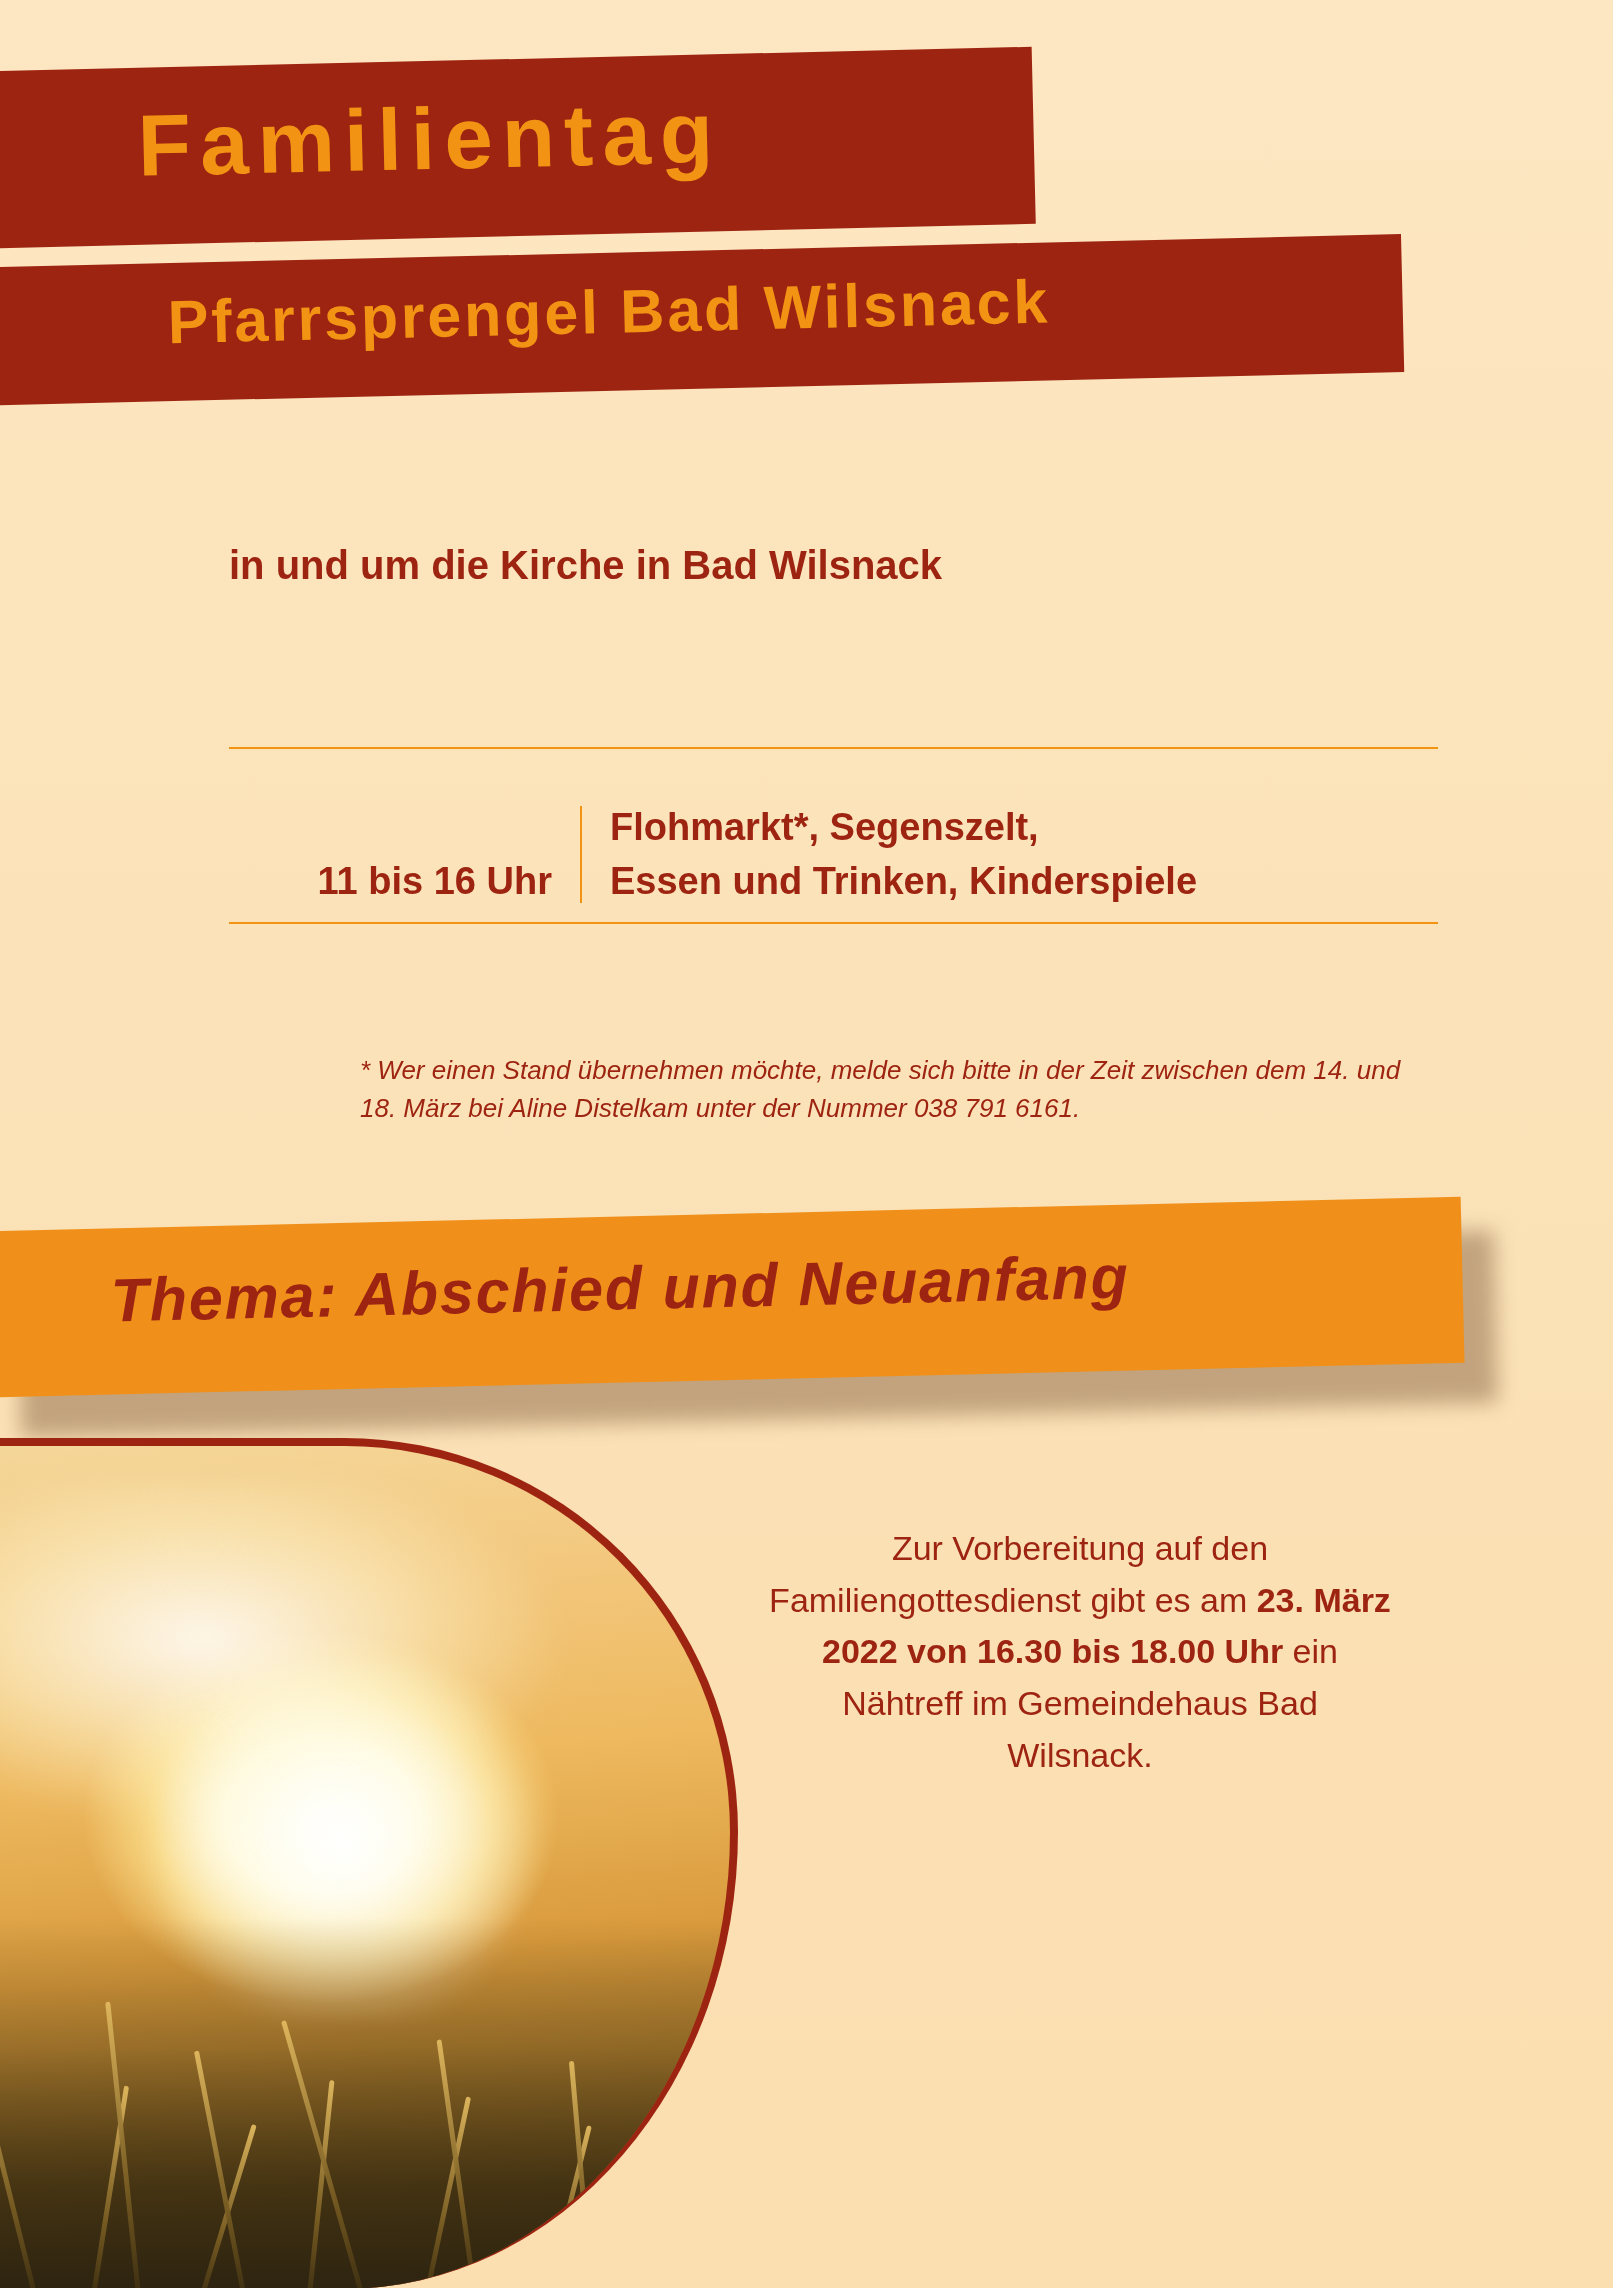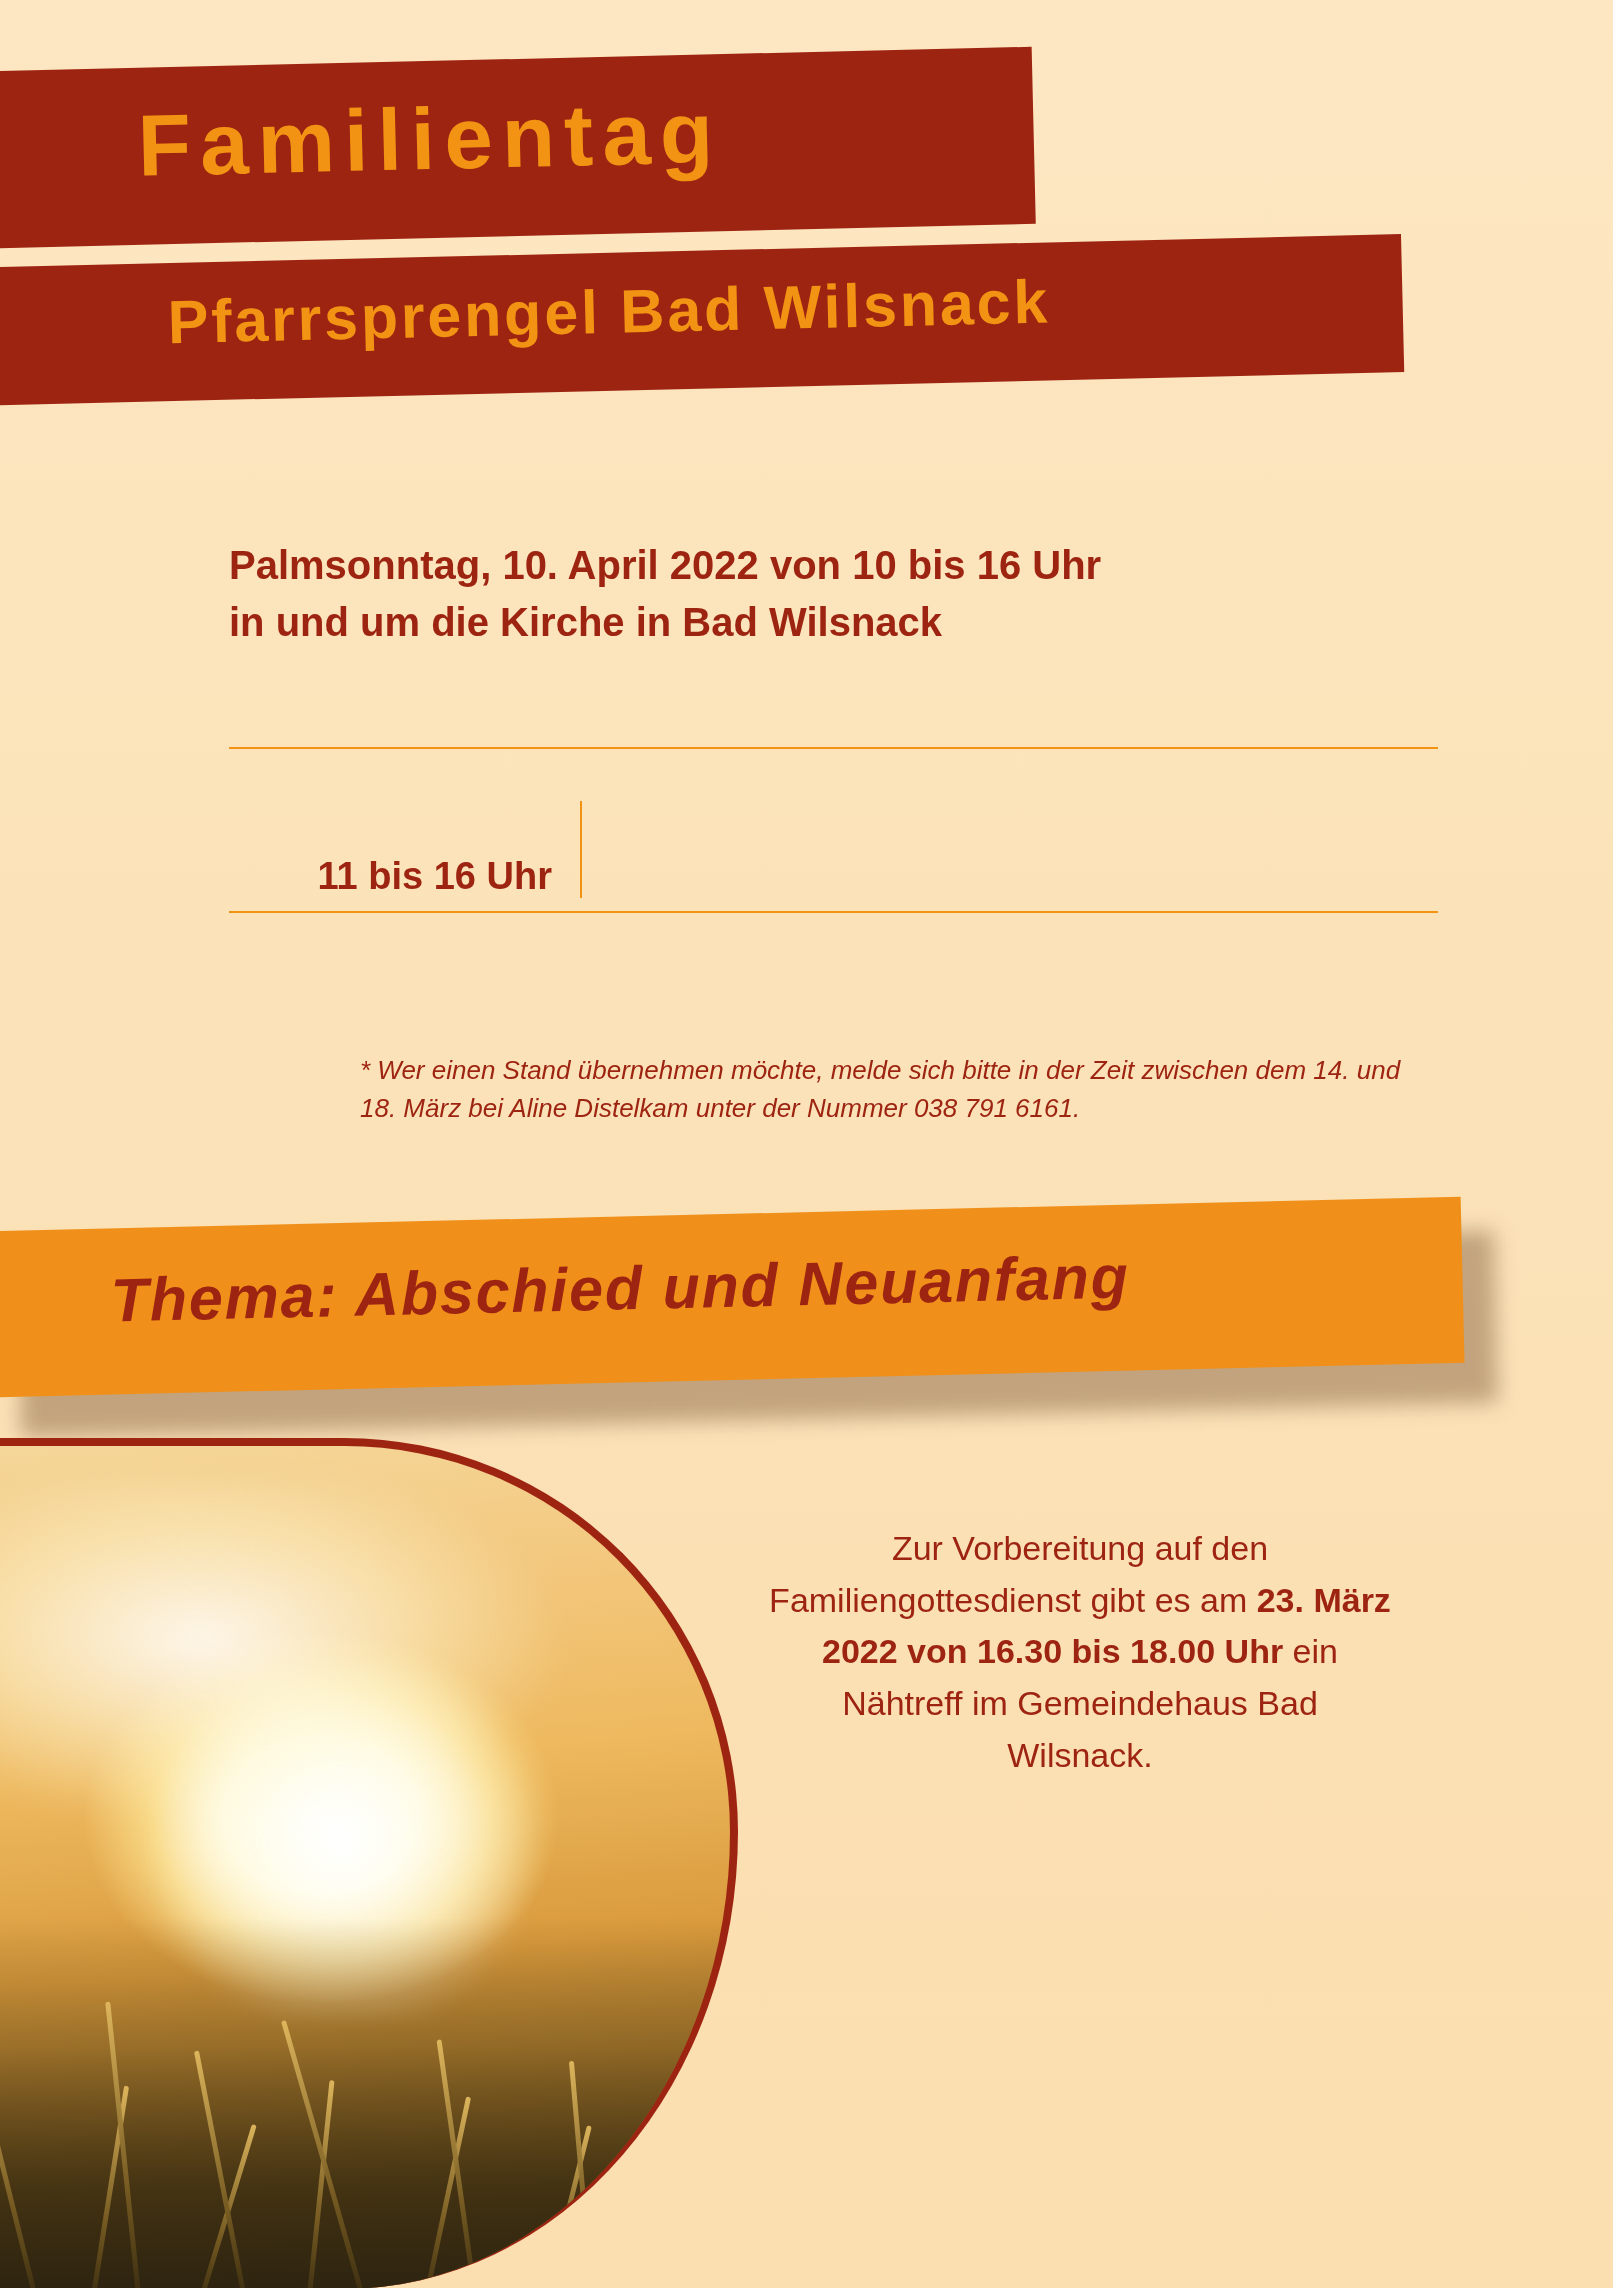--- a/index.html
+++ b/index.html
@@ -234,29 +234,30 @@
 
   <div class="banner1">
     <div class="txt">Familientag</div>
   </div>
 
   <div class="banner2">
     <div class="txt">Pfarrsprengel Bad Wilsnack</div>
   </div>
 
   <div class="date-block">
-    <div>Palmsonntag, 10. April 2022 von 10 bis 16 Uhr</div>
     <div>in und um die Kirche in Bad Wilsnack</div>
   </div>
 
   <div class="schedule">
     <div class="srow">
     </div>
     <div class="srow second">
       <div class="stime">11 bis 16 Uhr</div>
+      <div class="sdesc" style="white-space:pre-line;">Flohmarkt*, Segenszelt,
+Essen und Trinken, Kinderspiele</div>
     </div>
   </div>
 
   <div class="footnote">* Wer einen Stand übernehmen möchte, melde sich bitte in der Zeit zwischen dem 14. und 18. März bei Aline Distelkam unter der Nummer 038 791 6161.</div>
 
   <div class="theme-shadow"></div>
   <div class="theme-band">
     <div class="txt">Thema: Abschied und Neuanfang</div>
   </div>
 

